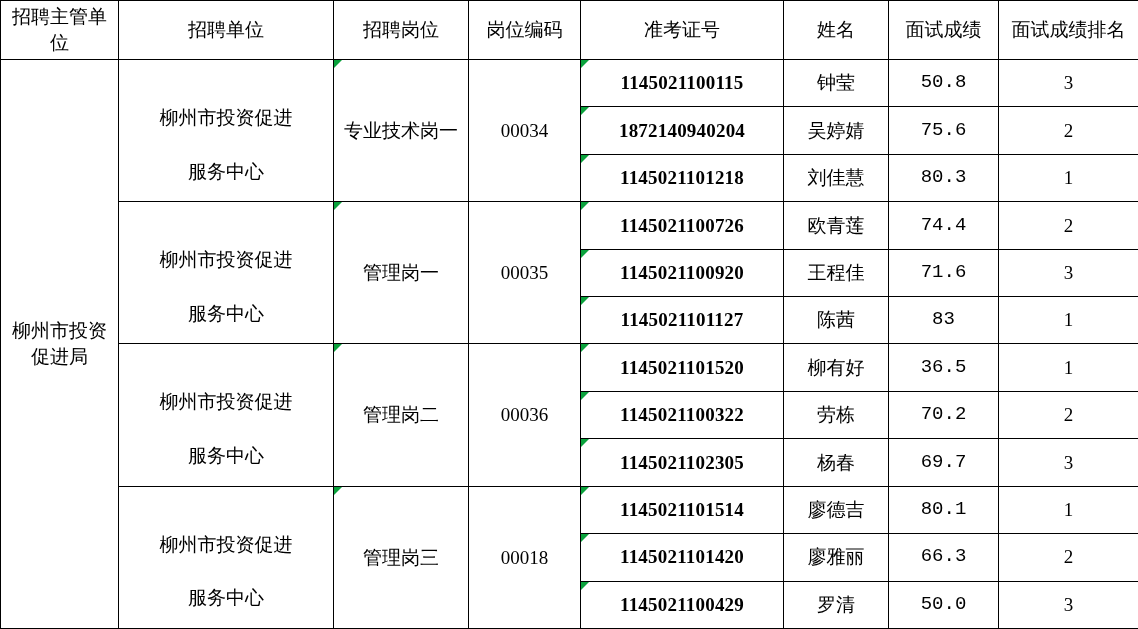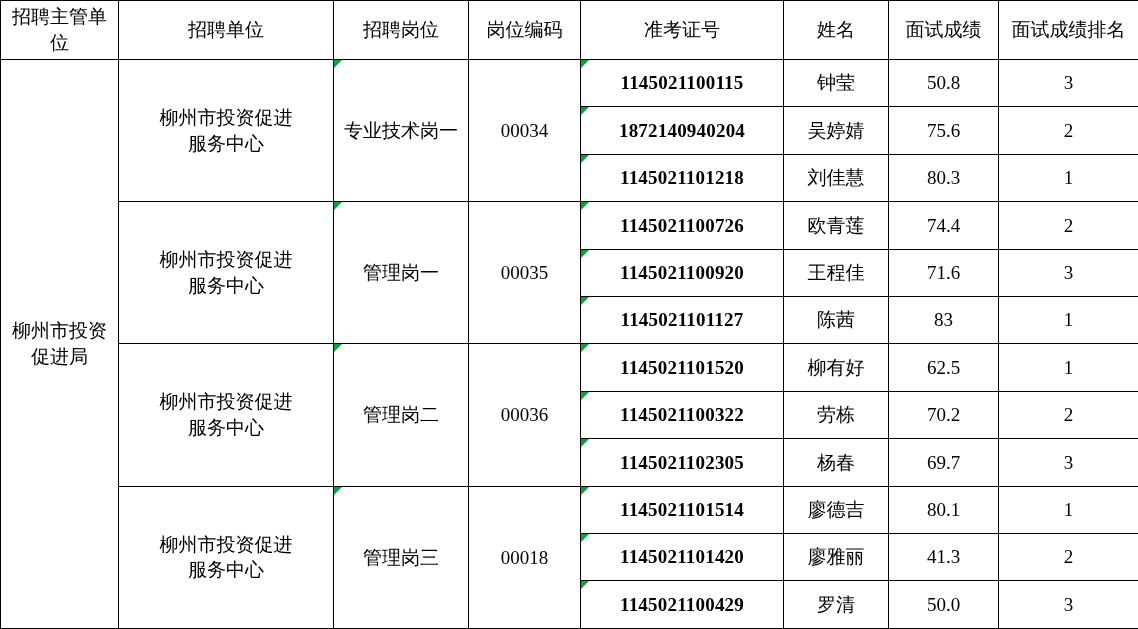--- a/index.html
+++ b/index.html
@@ -54,37 +54,39 @@
   td.ticket {
     font-size: 19px;
     letter-spacing: 0.2px;
     font-weight: bold;
   }
   td.name {
     font-size: 19px;
   }
   td.score {
     font-size: 19px;
+    font-family: Liberation Mono, monospace;
   }
   td.rank {
     font-size: 19px;
   }
   
   .marker::before {
     content: "";
     position: absolute;
     top: 0;
     left: 0;
     width: 0;
     height: 0;
     border-top: 8px solid #0aa23c;
     border-right: 8px solid transparent;
   }
   .wrap2 {
     display: block;
+    margin-top: 28px;
   }
 </style>
 </head>
 <body>
 
 <div id="sheet">
   <table class="grid">
     <colgroup>
       <col style="width:118px">
       <col style="width:215px">
@@ -160,21 +162,21 @@
 
       <tr>
         <td class="org" rowspan="3">
             <span class="wrap2">柳州市投资促进</span>
             <span class="wrap2">服务中心</span>
           </td>
         <td class="post marker" rowspan="3">管理岗二</td>
         <td class="code" rowspan="3">00036</td>
         <td class="ticket marker">1145021101520</td>
         <td class="name">柳有好</td>
-        <td class="score">62.5</td>
+        <td class="score">36.5</td>
         <td class="rank">1</td>
       </tr>
       <tr>
         <td class="ticket marker">1145021100322</td>
         <td class="name">劳栋</td>
         <td class="score">70.2</td>
         <td class="rank">2</td>
       </tr>
       <tr>
         <td class="ticket marker">1145021102305</td>
@@ -191,21 +193,21 @@
         <td class="post marker" rowspan="3">管理岗三</td>
         <td class="code" rowspan="3">00018</td>
         <td class="ticket marker">1145021101514</td>
         <td class="name">廖德吉</td>
         <td class="score">80.1</td>
         <td class="rank">1</td>
       </tr>
       <tr>
         <td class="ticket marker">1145021101420</td>
         <td class="name">廖雅丽</td>
-        <td class="score">41.3</td>
+        <td class="score">66.3</td>
         <td class="rank">2</td>
       </tr>
       <tr>
         <td class="ticket marker">1145021100429</td>
         <td class="name">罗清</td>
         <td class="score">50.0</td>
         <td class="rank">3</td>
       </tr>
     </tbody>
   </table>

